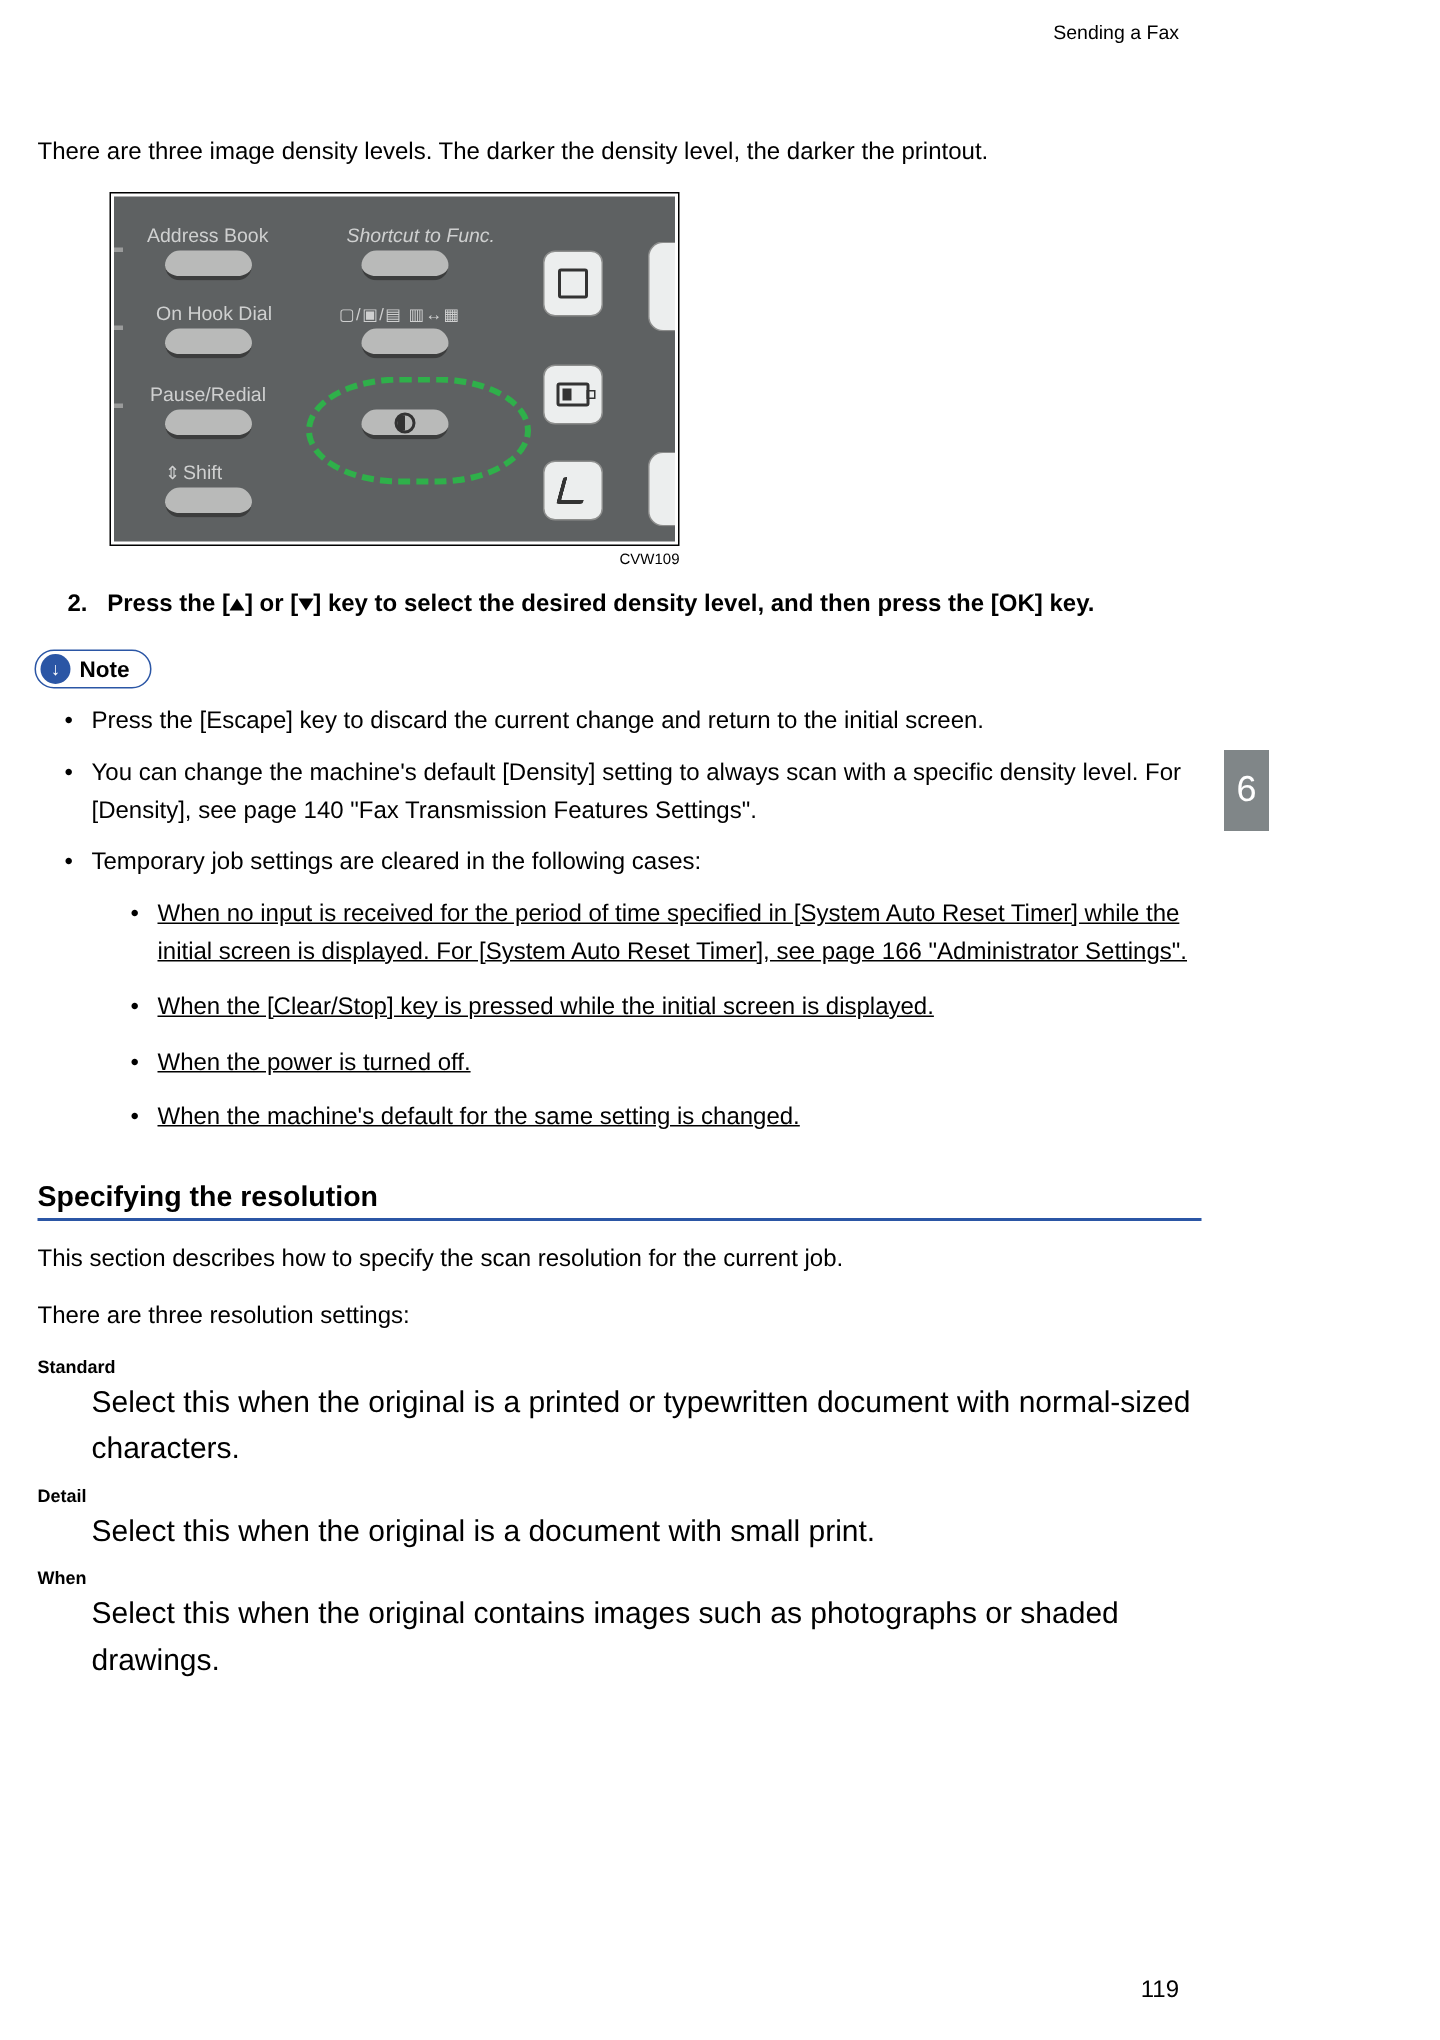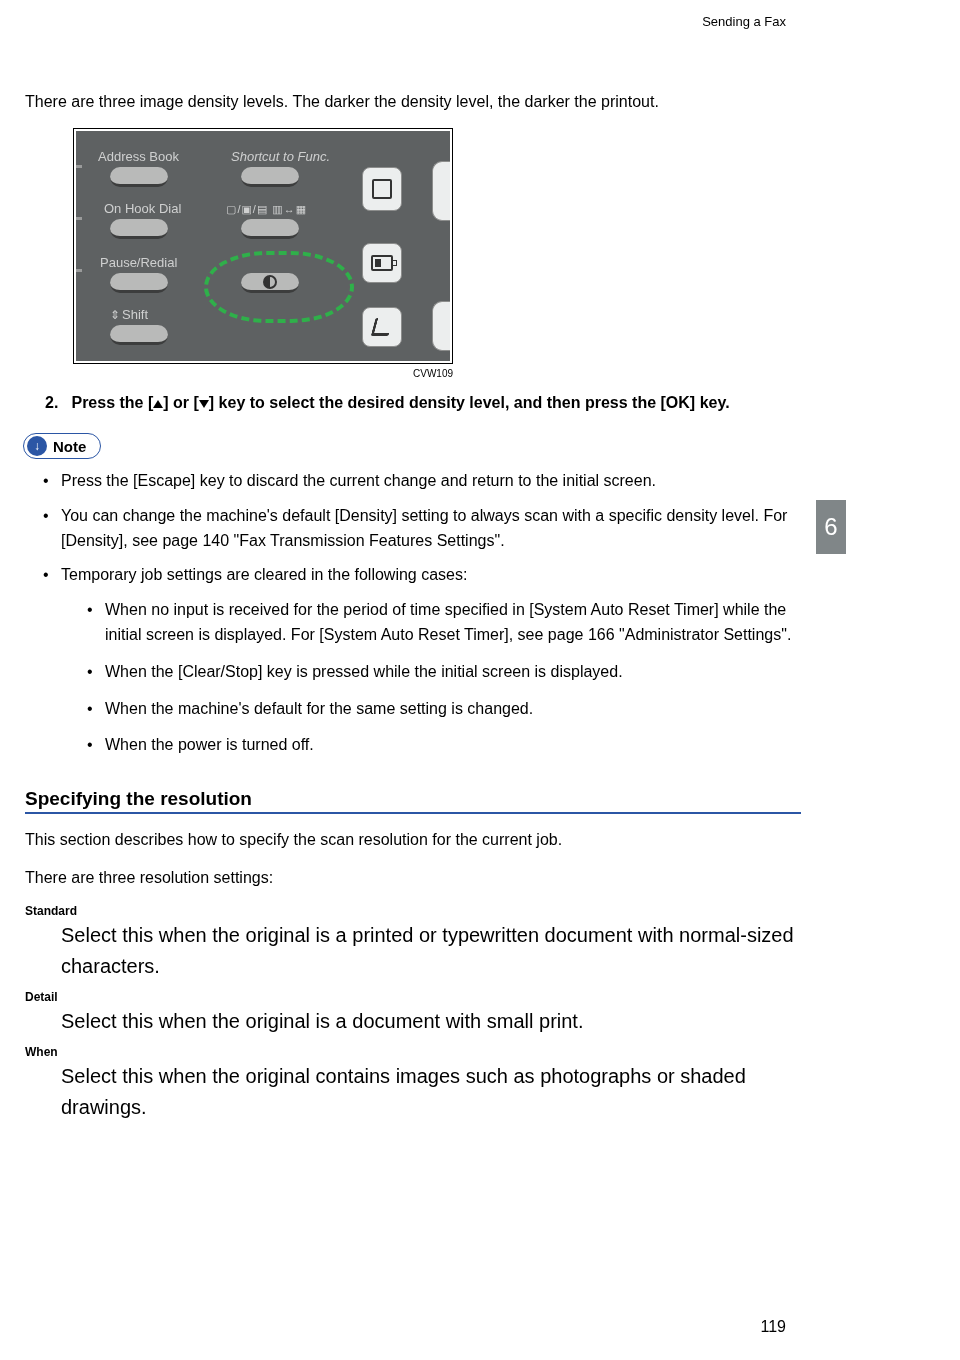--- a/index.html
+++ b/index.html
@@ -29,21 +29,21 @@
   .copies-row { position: absolute; color: #cfd0d0; font-size: 11px; }
   .dashed-oval { position: absolute; border: 4px dashed #2fb04a; border-radius: 50% / 60%; }
   .shift-arrows { font-size: 12px; margin-right: 2px; }
   .figcode { font-size: 10px; text-align: right; width: 380px; margin: 2px 0 6px 28px; color: #000; }
   .note-bubble { display: inline-flex; align-items: center; height: 26px; border: 1px solid #2b56a5; border-radius: 13px; padding: 0 14px 0 3px; margin: 6px 0 10px -2px; background: #fff; }
   .note-bubble .note-icon { width: 20px; height: 20px; border-radius: 50%; background: #2b56a5; color: #fff; display: flex; align-items: center; justify-content: center; font-size: 12px; margin-right: 6px; }
   .note-bubble .note-text { font-size: 15px; font-weight: 700; color: #000; }
   ul.notes { list-style: none; padding-left: 18px; }
   ul.notes > li { position: relative; padding-left: 18px; font-size: 16px; line-height: 1.55; margin-bottom: 10px; }
   ul.notes > li::before { content: "•"; position: absolute; left: 0; top: 0; font-size: 16px; }
-  ul.sub { list-style: none; padding-left: 26px; margin-top: 10px; }
+  ul.sub { list-style: none; padding-left: 26px; margin-top: 10px; text-decoration: underline; }
   ul.sub > li { position: relative; padding-left: 18px; font-size: 16px; line-height: 1.55; margin-bottom: 12px; }
   ul.sub > li::before { content: "•"; position: absolute; left: 0; top: 0; font-size: 16px; }
   .section-h { font-size: 19px; font-weight: 700; margin: 30px 0 2px 0; }
   .section-rule { height: 2px; background: #2b56a5; width: 100%; margin-bottom: 14px; }
   .dl .dt { font-size: 12px; font-weight: 700; margin-top: 8px; margin-bottom: 2px; }
   .dl .dd { font-size: 20px; line-height: 1.55; padding-left: 36px; margin-bottom: 6px; }
   .side-tab { position: absolute; right: 0; top: 500px; width: 30px; height: 54px; background: #808688; color: #fff; display: flex; align-items: center; justify-content: center; font-size: 24px; }
   .page-num { position: absolute; bottom: 24px; right: 60px; font-size: 16px; }
   .tri { display: inline-block; width: 0; height: 0; vertical-align: middle; }
   .tri.up { border-left: 5px solid transparent; border-right: 5px solid transparent; border-bottom: 8px solid #000; }
@@ -126,22 +126,22 @@
     </div>
 
     <ul class="notes">
       <li>Press the [Escape] key to discard the current change and return to the initial screen.</li>
       <li>You can change the machine's default [Density] setting to always scan with a specific density level. For [Density], see page 140 "Fax Transmission Features Settings".</li>
       <li>
         <span>Temporary job settings are cleared in the following cases:</span>
         <ul class="sub">
           <li>When no input is received for the period of time specified in [System Auto Reset Timer] while the initial screen is displayed. For [System Auto Reset Timer], see page 166 "Administrator Settings".</li>
           <li>When the [Clear/Stop] key is pressed while the initial screen is displayed.</li>
+          <li>When the power is turned off.</li>
           <li>When the machine's default for the same setting is changed.</li>
-          <li>When the power is turned off.</li>
         </ul>
       </li>
     </ul>
 
     <h2 class="section-h">Specifying the resolution</h2>
     <div class="section-rule"></div>
 
     <p class="para">This section describes how to specify the scan resolution for the current job.</p>
     <p class="para">There are three resolution settings:</p>
 

